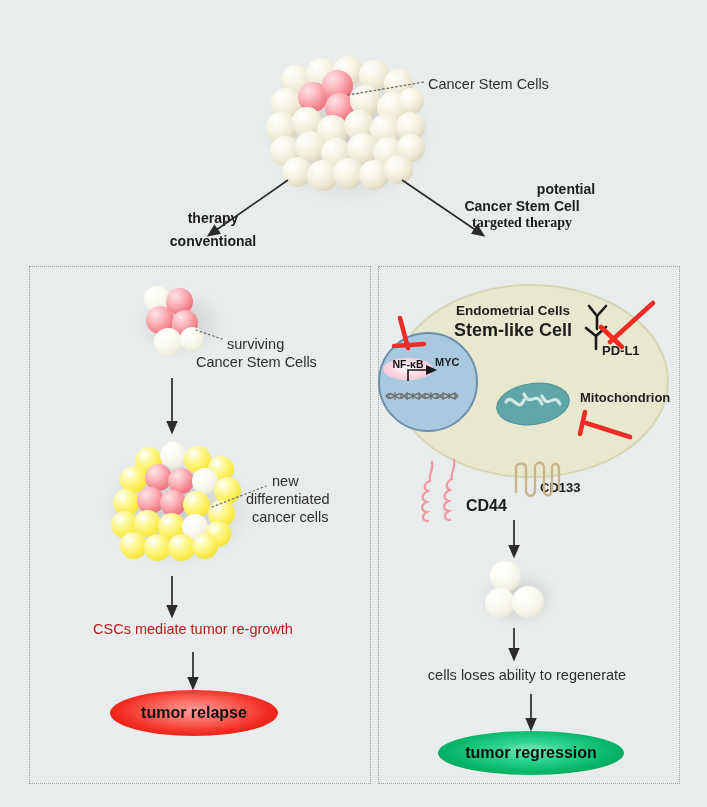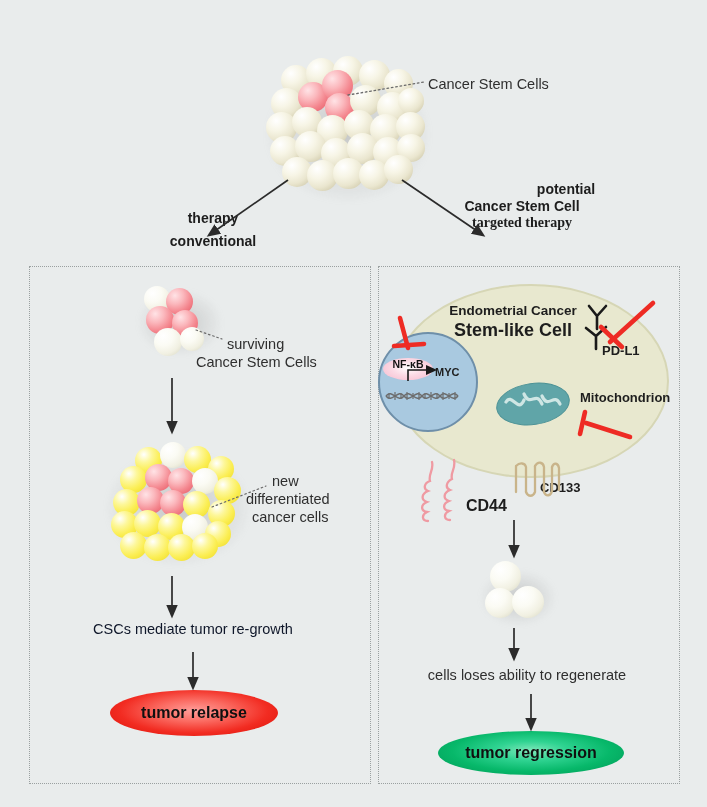--- a/index.html
+++ b/index.html
@@ -217,40 +217,40 @@
     <div class="sph sph-yellow" style="left:168px; top:534px; width:27px; height:27px;"></div>
     <div class="sph sph-yellow" style="left:192px; top:533px; width:26px; height:26px;"></div>
   </div>
 
   <div>
     <div class="txt" style="left:272px; top:473px; font-size:14.5px; color:#2f2f2f;">new</div>
     <div class="txt" style="left:246px; top:491px; font-size:14.5px; color:#2f2f2f;">differentiated</div>
     <div class="txt" style="left:252px; top:509px; font-size:14.5px; color:#2f2f2f;">cancer cells</div>
   </div>
 
-  <div class="txt center" style="left:193px; top:621px; font-size:14.5px; color:#0f172a;">CSCs mediate tumor re-growth</div>
+  <div class="txt center" style="left:193px; top:621px; font-size:14.5px; color:#b91c1c;">CSCs mediate tumor re-growth</div>
 
   <div class="pill pill-red" style="left:110px; top:690px; width:168px; height:46px; font-size:16px;">
     <span>tumor relapse</span>
   </div>
 
   <div class="cellbody" style="left:393px; top:284px; width:272px; height:190px;"></div>
 
   <div class="nucleus" style="left:378px; top:332px; width:96px; height:96px;"></div>
 
   <div>
-    <div class="txt bold center" style="left:513px; top:303px; font-size:13.5px;">Endometrial Cancer</div>
+    <div class="txt bold center" style="left:513px; top:303px; font-size:13.5px;">Endometrial Cells</div>
     <div class="txt bold center" style="left:513px; top:320px; font-size:18px;">Stem-like Cell</div>
   </div>
 
   <div class="nfkb" style="left:383px; top:358px; width:50px; height:22px; font-size:10.5px;">
     <span>NF-κB</span>
   </div>
 
-  <div class="txt bold" style="left:435px; top:366px; font-size:11px;">MYC</div>
+  <div class="txt bold" style="left:435px; top:356px; font-size:11px;">MYC</div>
 
   <div class="mito" style="left:496px; top:383px; width:72px; height:40px; transform: rotate(-8deg);"></div>
 
   <div class="txt bold" style="left:580px; top:390px; font-size:13px;">Mitochondrion</div>
 
   <div class="txt bold" style="left:602px; top:343px; font-size:13px;">PD-L1</div>
 
   <div class="txt bold" style="left:466px; top:497px; font-size:16px;">CD44</div>
 
   <div class="txt bold" style="left:540px; top:480px; font-size:13px;">CD133</div>

